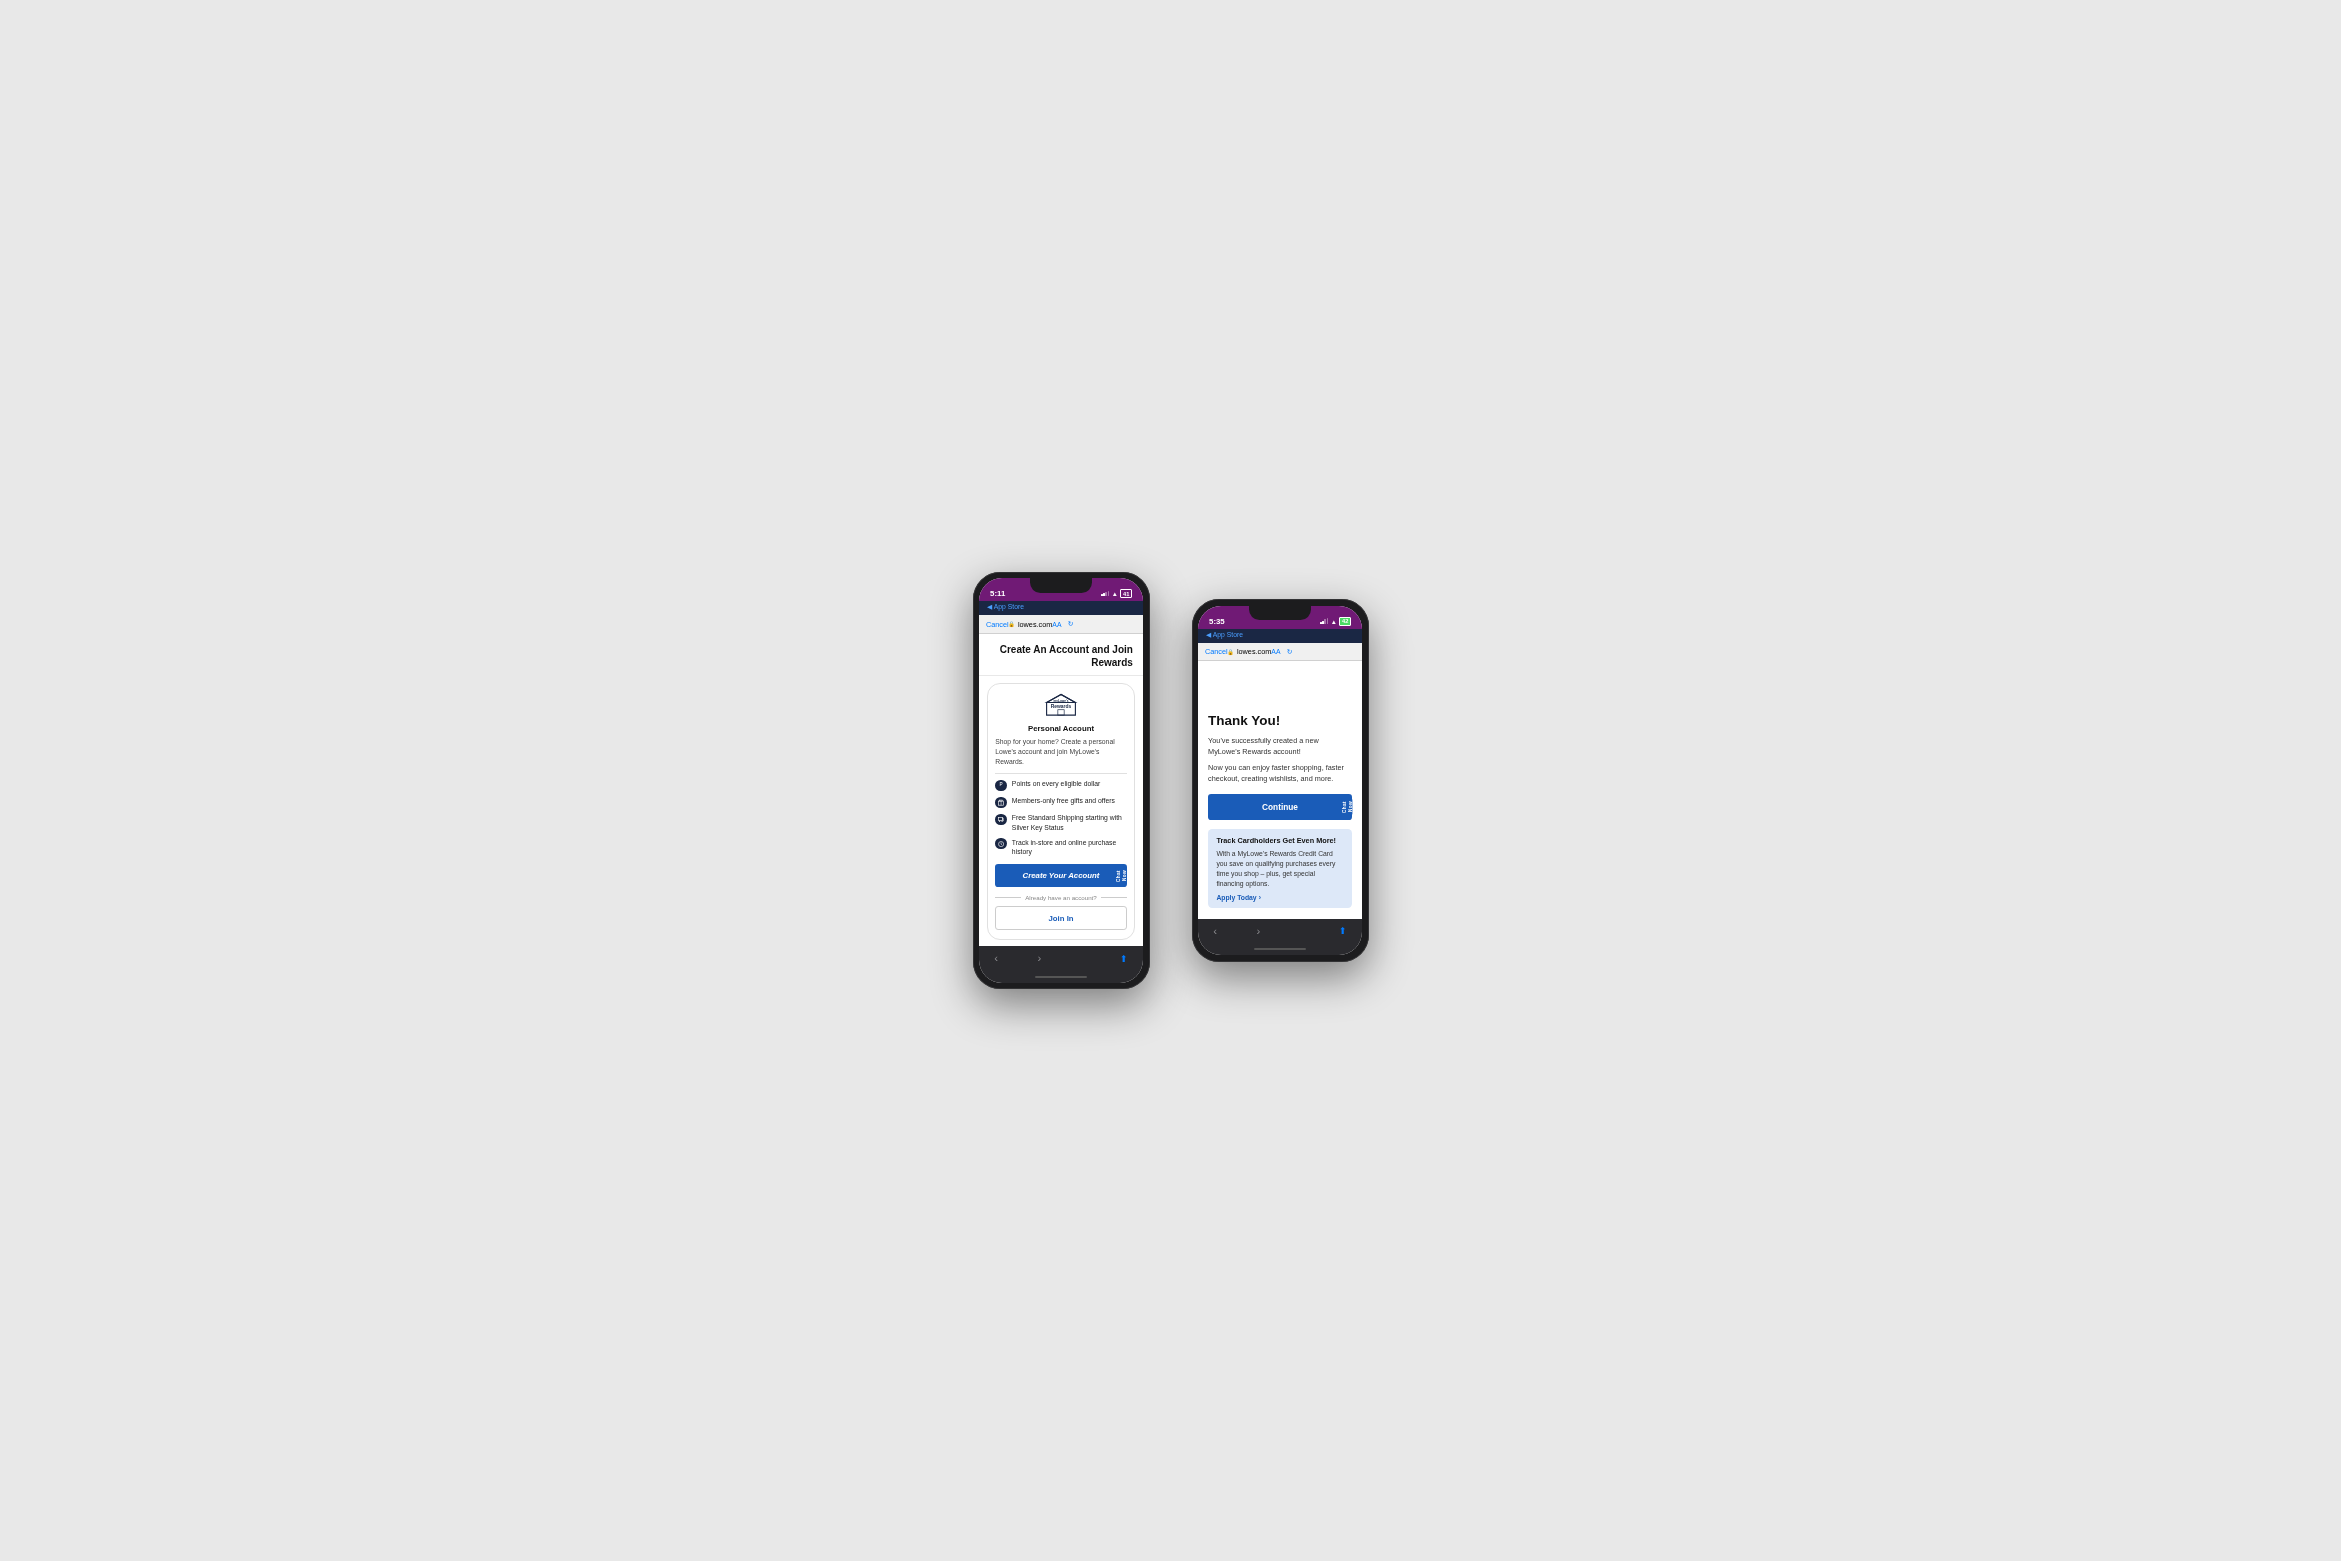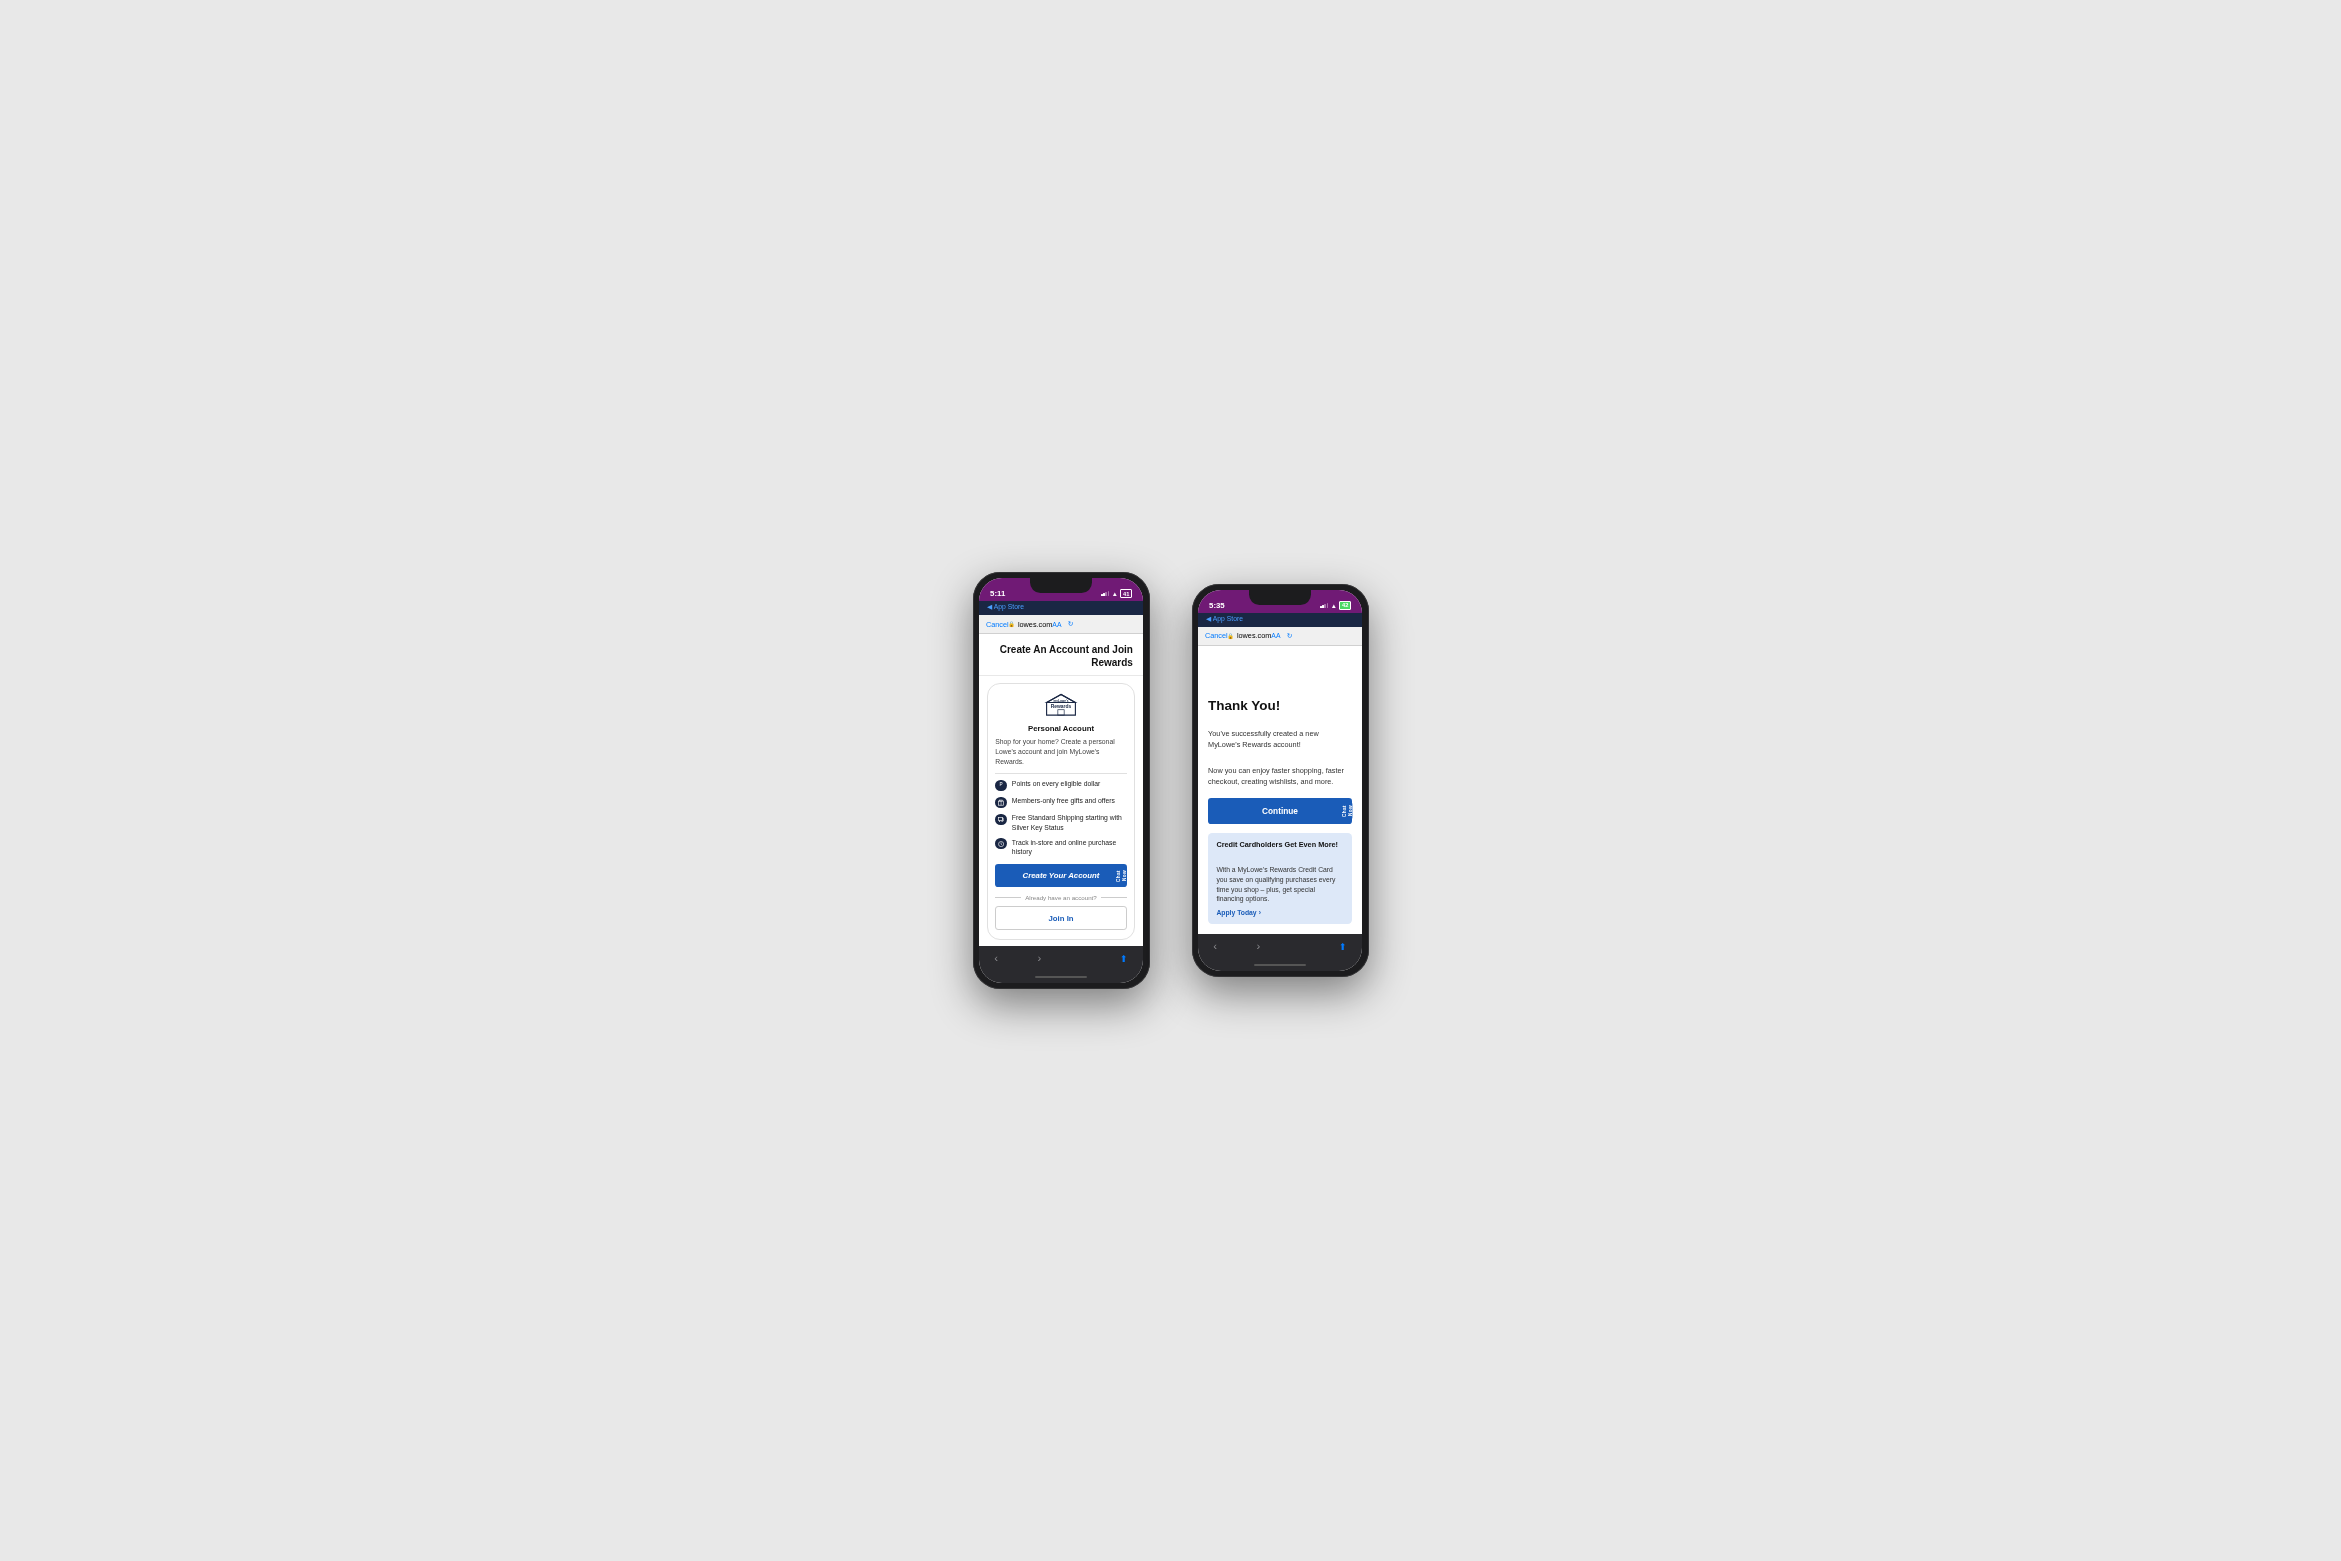--- a/index.html
+++ b/index.html
@@ -300,21 +300,20 @@
       font-size: 13.5px;
       font-weight: 800;
       color: #111;
       margin-bottom: 7.3px;
     }
     .thank-you-content p {
       font-size: 7.3px;
       color: #333;
       line-height: 1.5;
       margin-bottom: 5.2px;
-      margin-top: 16px;
     }
     .continue-btn {
       display: block;
       width: 100%;
       background: #1a5cb8;
       color: #fff;
       border: none;
       border-radius: 3.1px;
       padding: 8.3px;
       font-size: 8.3px;
@@ -531,21 +530,21 @@
         <div class="thank-you-content">
           <h2>Thank You!</h2>
           <p>You've successfully created a new MyLowe's Rewards account!</p>
           <p>Now you can enjoy faster shopping, faster checkout, creating wishlists, and more.</p>
           <div class="content-wrapper">
             <button class="continue-btn">Continue</button>
             <div class="chat-now">Chat Now</div>
           </div>
 
           <div class="credit-card-promo">
-            <h3>Credit Cardholders Get Even More!</h3>
+            <h3>Track Cardholders Get Even More!</h3>
             <p>With a MyLowe's Rewards Credit Card you save on qualifying purchases every time you shop – plus, get special financing options.</p>
             <div class="apply-today">
               <span>Apply Today</span>
               <span>›</span>
             </div>
           </div>
         </div>
       </div>
 
       <div class="bottom-nav">

